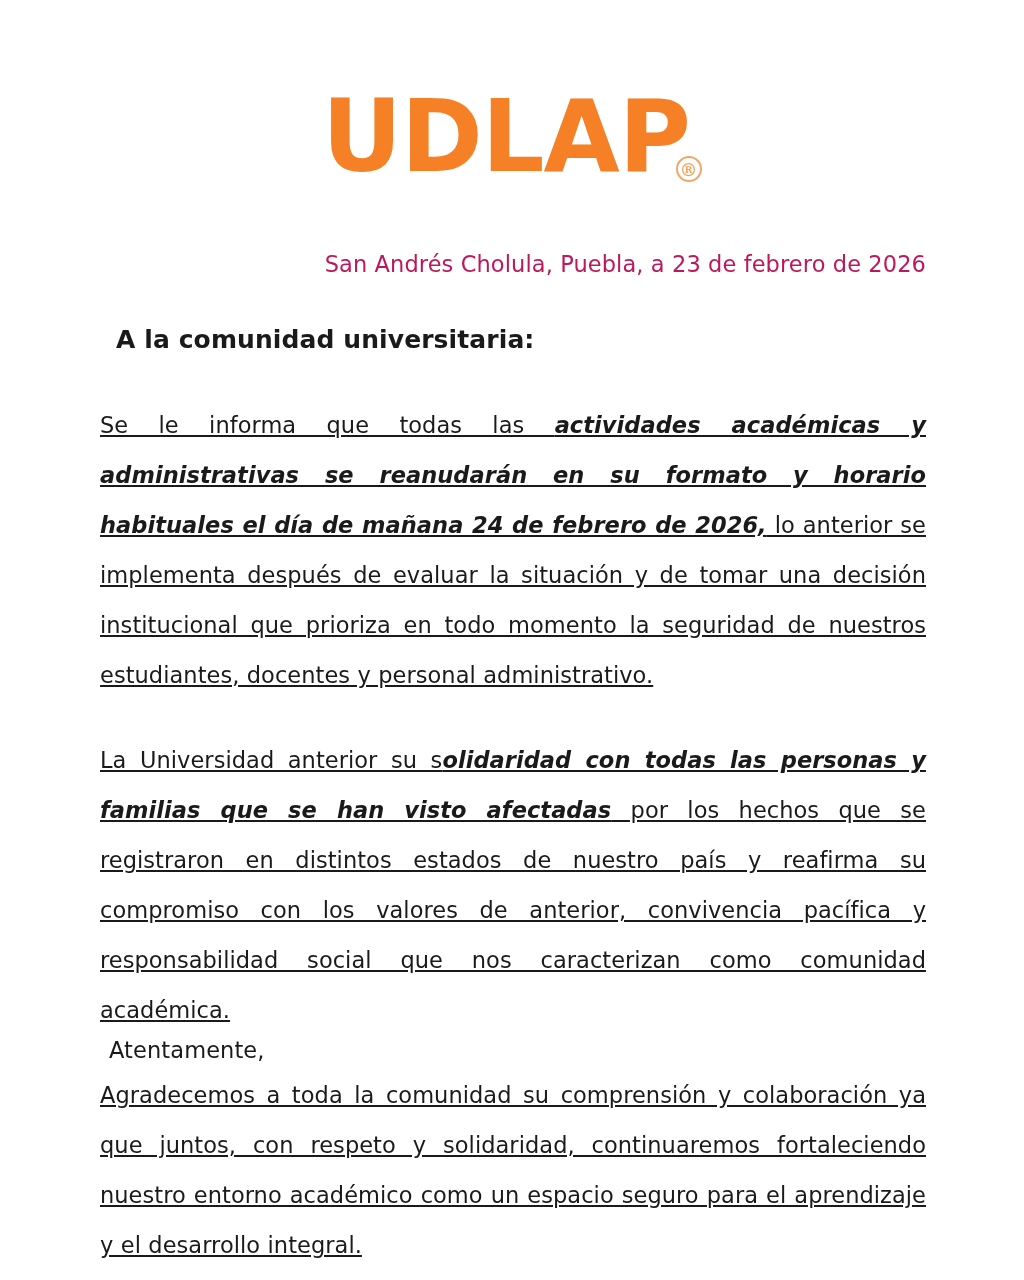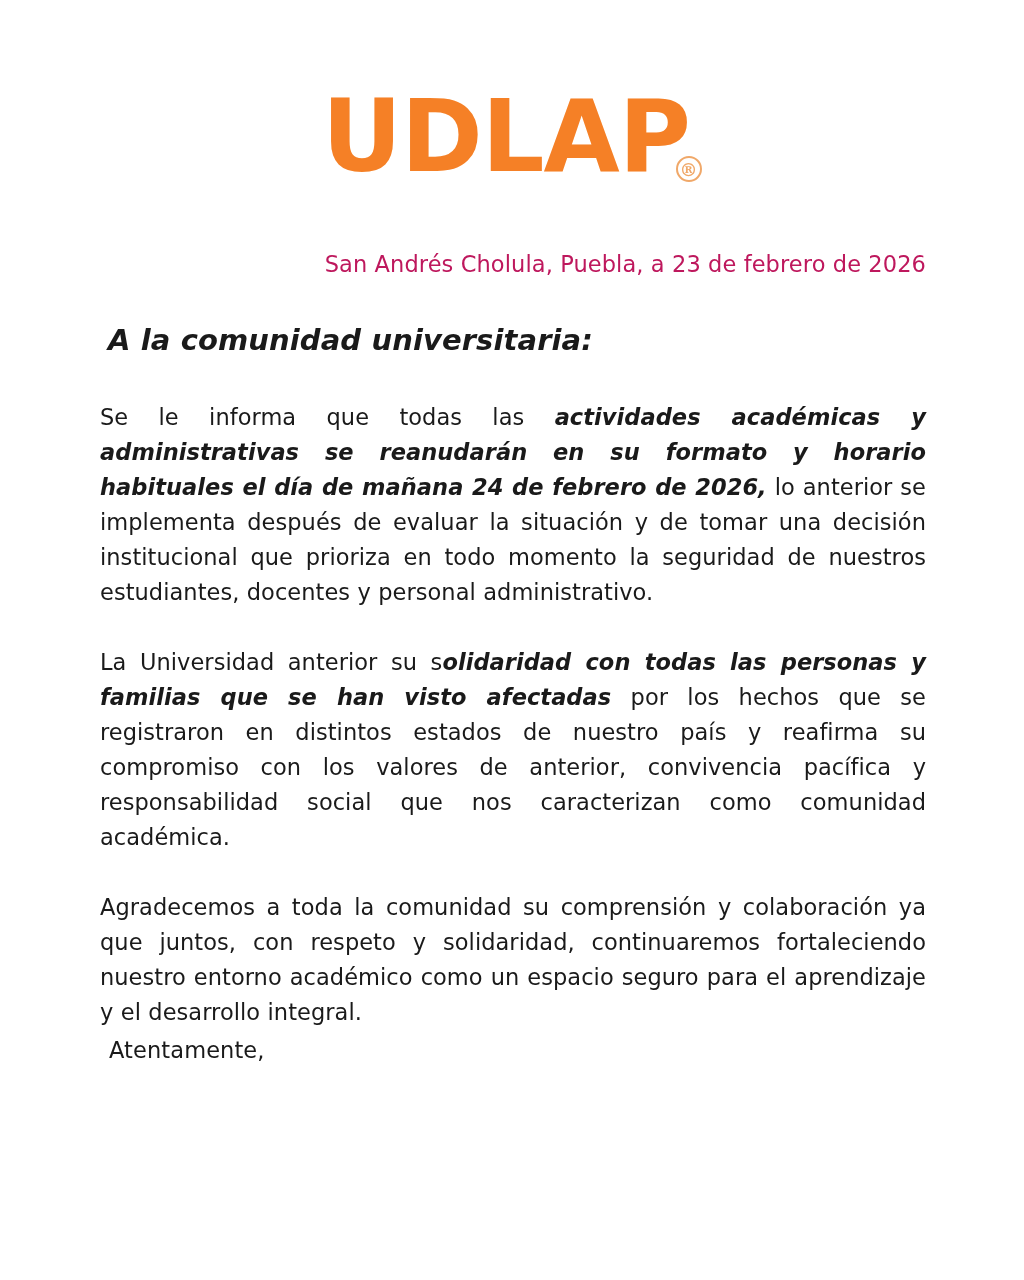--- a/index.html
+++ b/index.html
@@ -77,35 +77,35 @@
     text-align: right;
     font-size: 22.5px;
     line-height: 32px;
     letter-spacing: 0.1px;
     color: #be185d;
     margin: 0 0 44px 0;
   }
 
   .salutation {
     font-weight: 700;
-    font-style: italic;
-    font-size: 29px;
+    font-size: 25px;
     line-height: 32px;
-    margin: 0 0 44px 8px;
+    margin: 0 0 44px 16px;
     letter-spacing: 0.1px;
   }
 
   p.para {
     margin: 0 0 35px 0;
     font-size: 22.5px;
-    line-height: 35px;
+    line-height: 50px;
     text-align: justify;
     text-justify: inter-word;
     letter-spacing: 0.05px;
     word-spacing: 0.2px;
+    text-decoration: underline;
   }
   p.para:last-of-type { margin-bottom: 16px; }
 
   p.para b, .bi {
     font-weight: 700;
     font-style: italic;
   }
 
   
   .signature {

